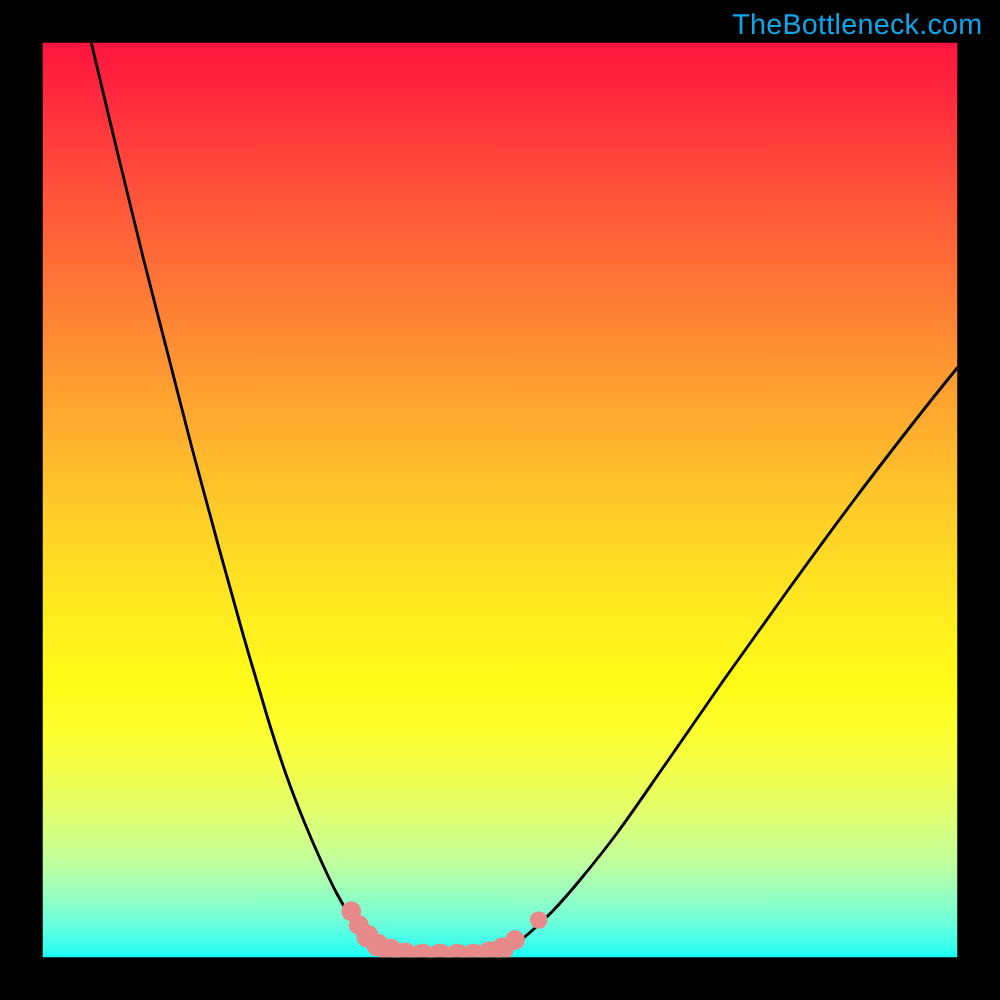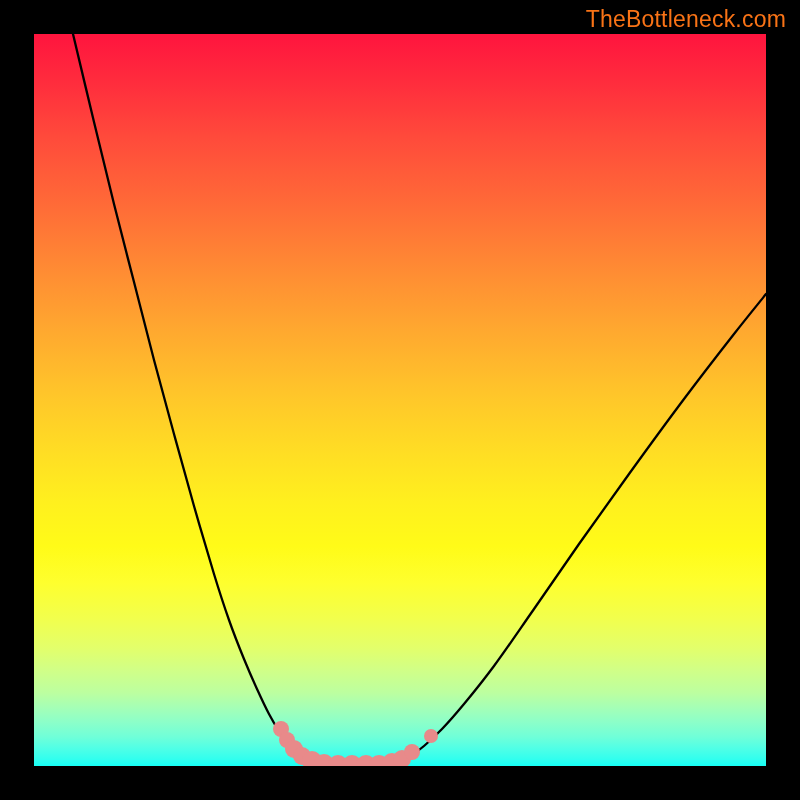--- a/index.html
+++ b/index.html
@@ -52,21 +52,21 @@
       #70ffd8 96%,
       #52ffe5 97.5%,
       #33ffee 99%,
       #17fff6 100%
     );
   }
   .watermark {
     position: absolute;
     top: 6px;
     right: 14px;
-    color: #f97316;
+    color: #0ea5e9;
     font-size: 23px;
     font-weight: 500;
     letter-spacing: 0.2px;
     z-index: 20;
     user-select: none;
   }
   svg.curve {
     position: absolute;
     inset: 0;
     width: 732px;

